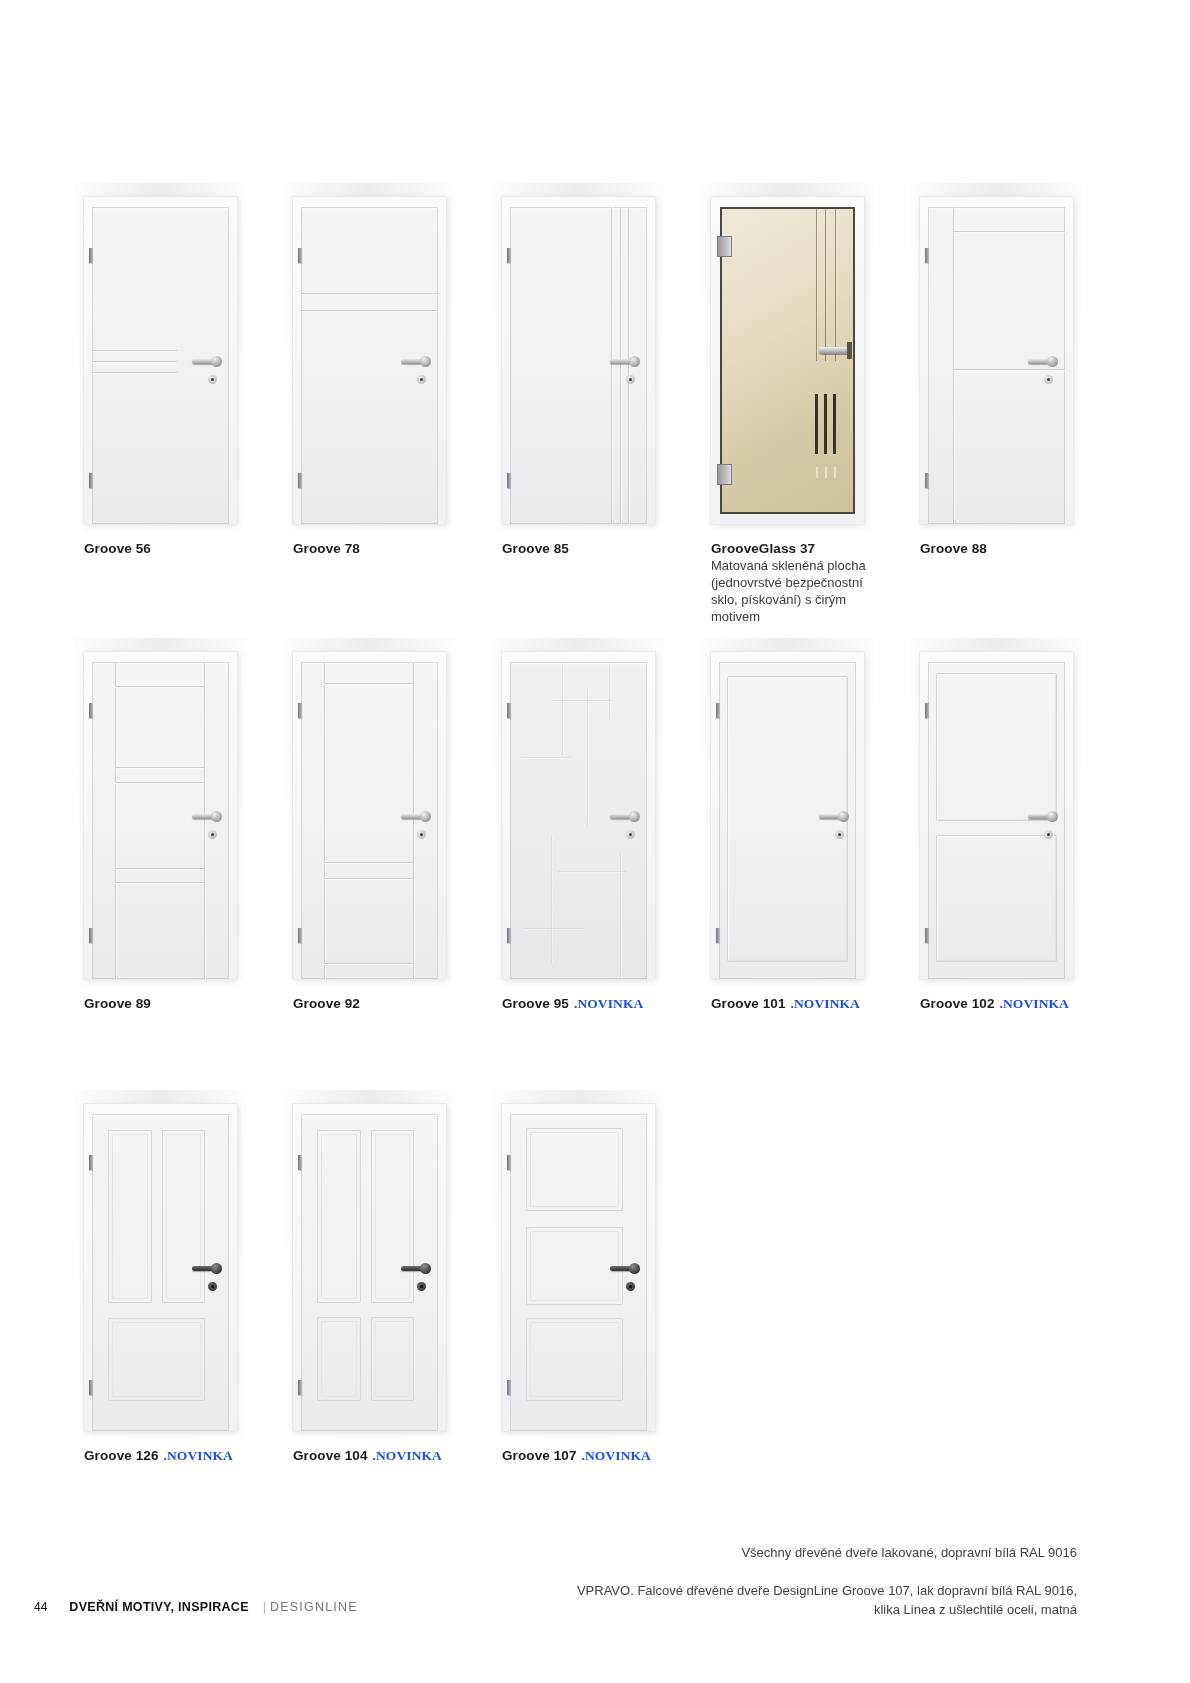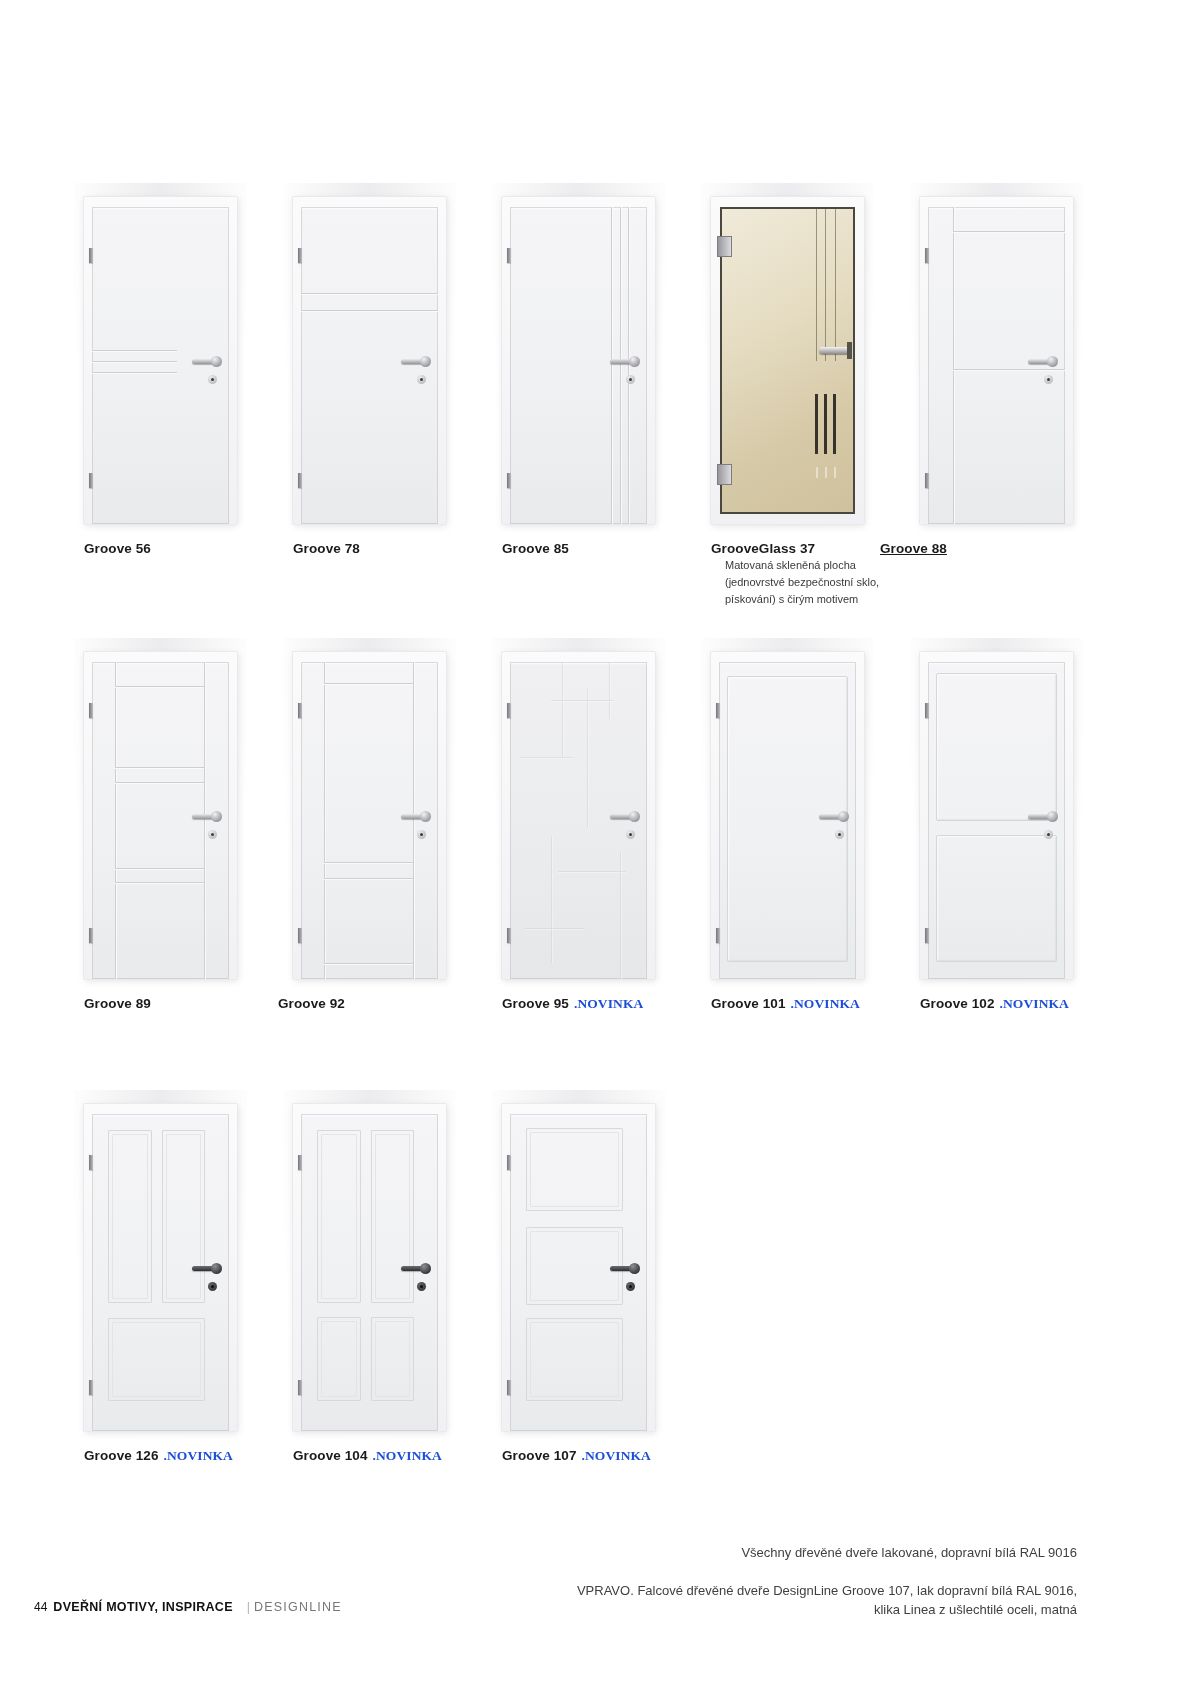--- a/index.html
+++ b/index.html
@@ -55,25 +55,25 @@
   .ghinge{position:absolute;left:-5px;width:13px;height:19px;border:1px solid #7d7d81;
         background:linear-gradient(90deg,#97979b,#dcdce0);}
   .ghinge.h1{top:9%;} .ghinge.h2{top:84%;}
   .ghandle{position:absolute;right:2px;top:calc(47% - 4px);width:32px;height:7px;border-radius:3px;
         background:linear-gradient(180deg,#f4f4f4,#8c8c90);box-shadow:0 1px 1px rgba(0,0,0,.35);}
   .ghandle::after{content:'';position:absolute;right:-1px;top:-5px;width:5px;height:17px;background:#55534a;}
 
   
   .lbl{position:absolute;font-size:13.5px;font-weight:700;color:#1b1b1b;white-space:nowrap;letter-spacing:.1px;}
   .lbl .tag{color:#1d4ed8;margin-left:5px;font-family:Liberation Serif, serif;}
-  .desc{position:absolute;width:172px;font-size:11px;line-height:17px;color:#3a3a3a;margin-left:14px;}
+  .desc{position:absolute;width:172px;font-size:13px;line-height:17px;color:#3a3a3a;}
   .note{position:absolute;right:113px;text-align:right;font-size:13px;color:#404040;white-space:nowrap;}
   .footer{position:absolute;left:34px;top:1600px;display:flex;align-items:baseline;}
   .footer .num{font-size:12px;font-weight:400;color:#111;}
-  .footer .sec{font-size:12.5px;font-weight:700;color:#111;margin-left:6px;letter-spacing:.3px;}
+  .footer .sec{font-size:12.5px;font-weight:700;color:#111;margin-left:22px;letter-spacing:.3px;}
   .footer .sep{font-size:12.5px;color:#b3b3b3;margin-left:14px;}
   .footer .sub{font-size:12.5px;color:#767676;margin-left:4px;letter-spacing:1.2px;}
 </style>
 </head>
 <body>
 
 <div class="page">
 
   <div class="unit" style="left:84px;top:197px;">
     <div class="bg"></div>
@@ -289,24 +289,24 @@
         </div>
       </div>
     </div>
   </div>
 
   <div class="lbl" style="left:84px;top:541px;"><span>Groove 56</span><span class="tag"></span></div>
   <div class="lbl" style="left:293px;top:541px;"><span>Groove 78</span><span class="tag"></span></div>
   <div class="lbl" style="left:502px;top:541px;"><span>Groove 85</span><span class="tag"></span></div>
   <div class="lbl" style="left:711px;top:541px;"><span>GrooveGlass 37</span><span class="tag"></span></div>
   <div class="desc" style="left:711px;top:557px;">Matovaná skleněná plocha (jednovrstvé bezpečnostní sklo, pískování) s čirým motivem</div>
-  <div class="lbl" style="left:880px;top:541px;text-decoration:underline;"><span>Groove 88</span><span class="tag"></span></div>
+  <div class="lbl" style="left:920px;top:541px;"><span>Groove 88</span><span class="tag"></span></div>
 
   <div class="lbl" style="left:84px;top:996px;"><span>Groove 89</span><span class="tag"></span></div>
-  <div class="lbl" style="left:278px;top:996px;"><span>Groove 92</span><span class="tag"></span></div>
+  <div class="lbl" style="left:293px;top:996px;"><span>Groove 92</span><span class="tag"></span></div>
   <div class="lbl" style="left:502px;top:996px;"><span>Groove 95</span><span class="tag">.NOVINKA</span></div>
   <div class="lbl" style="left:711px;top:996px;"><span>Groove 101</span><span class="tag">.NOVINKA</span></div>
   <div class="lbl" style="left:920px;top:996px;"><span>Groove 102</span><span class="tag">.NOVINKA</span></div>
 
   <div class="lbl" style="left:84px;top:1448px;"><span>Groove 126</span><span class="tag">.NOVINKA</span></div>
   <div class="lbl" style="left:293px;top:1448px;"><span>Groove 104</span><span class="tag">.NOVINKA</span></div>
   <div class="lbl" style="left:502px;top:1448px;"><span>Groove 107</span><span class="tag">.NOVINKA</span></div>
 
   <div class="note" style="top:1545px;">Všechny dřevěné dveře lakované, dopravní bílá RAL 9016</div>
   <div class="note" style="top:1583px;">VPRAVO. Falcové dřevěné dveře DesignLine Groove 107, lak dopravní bílá RAL 9016,</div>

